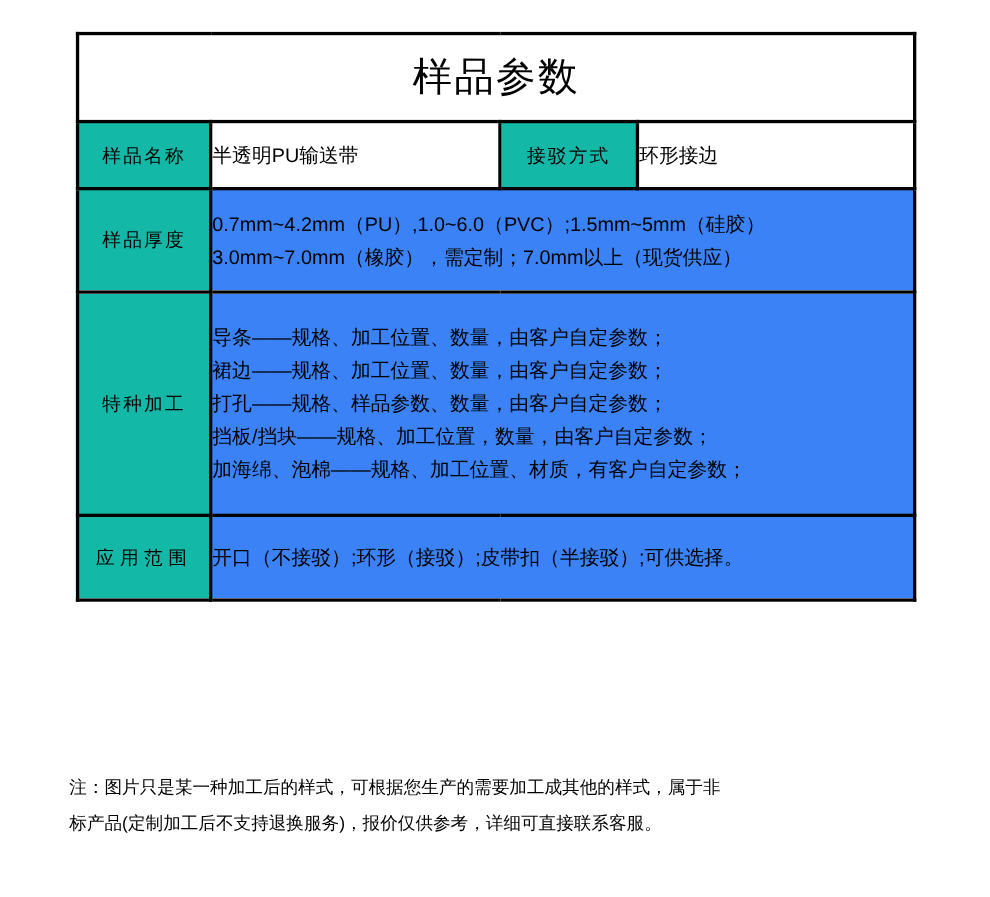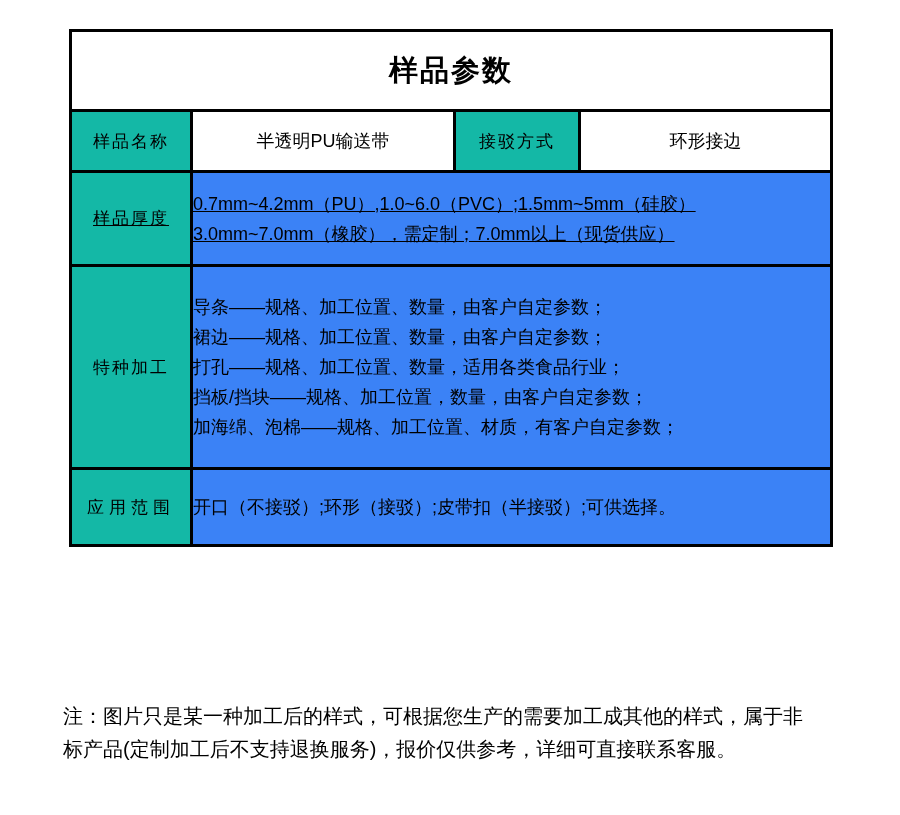--- a/index.html
+++ b/index.html
@@ -26,59 +26,58 @@
   }
   table.spec-table td {
     border: 3px solid #000000;
     padding: 0;
     overflow: hidden;
   }
   .title-cell {
     height: 77px;
     text-align: center;
     vertical-align: middle;
-    font-size: 29px;
-    font-weight: bold;
+    font-size: 36px;
+    font-weight: normal;
     letter-spacing: 2px;
   }
   .lbl {
     background: #14b8a6;
     text-align: center;
     vertical-align: middle;
     font-size: 17px;
     letter-spacing: 2px;
   }
   .lbl.wide-space { letter-spacing: 5px; }
   .val {
     background: #ffffff;
-    text-align: center;
     vertical-align: middle;
     font-size: 18px;
   }
   .content {
     background: #3b82f6;
     text-align: left;
     vertical-align: middle;
     font-size: 18px;
     padding-left: 23px;
     padding-right: 10px;
   }
   .content .line { line-height: 30px; white-space: nowrap; }
   tr.r-title  { height: 77px; }
   tr.r-basic  { height: 61px; }
-  tr.r-thick  { height: 94px; text-decoration: underline; }
+  tr.r-thick  { height: 94px; }
   tr.r-app    { height: 77px; }
   tr.r-special{ height: 203px; }
   tr.r-joint  { height: 77px; }
   .note {
     position: absolute;
     left: 63px;
     top: 700px;
     width: 800px;
-    font-size: 20px;
+    font-size: 16px;
     line-height: 33px;
     color: #000000;
   }
   .note .note-line { white-space: nowrap; }
 </style>
 </head>
 <body>
 
 <div class="page">
 
@@ -110,21 +109,21 @@
         <div class="line">3.0mm~7.0mm（橡胶），需定制；7.0mm以上（现货供应）</div>
       </td>
     </tr>
 
 
     <tr class="r-special">
       <td class="lbl">特种加工</td>
       <td class="content" colspan="3">
         <div class="line">导条——规格、加工位置、数量，由客户自定参数；</div>
         <div class="line">裙边——规格、加工位置、数量，由客户自定参数；</div>
-        <div class="line">打孔——规格、加工位置、数量，适用各类食品行业；</div>
+        <div class="line">打孔——规格、样品参数、数量，由客户自定参数；</div>
         <div class="line">挡板/挡块——规格、加工位置，数量，由客户自定参数；</div>
         <div class="line">加海绵、泡棉——规格、加工位置、材质，有客户自定参数；</div>
       </td>
     </tr>
 
     <tr class="r-joint">
       <td class="lbl wide-space">应用范围</td>
       <td class="content" colspan="3">
         <div class="line">开口（不接驳）;环形（接驳）;皮带扣（半接驳）;可供选择。</div>
       </td>

